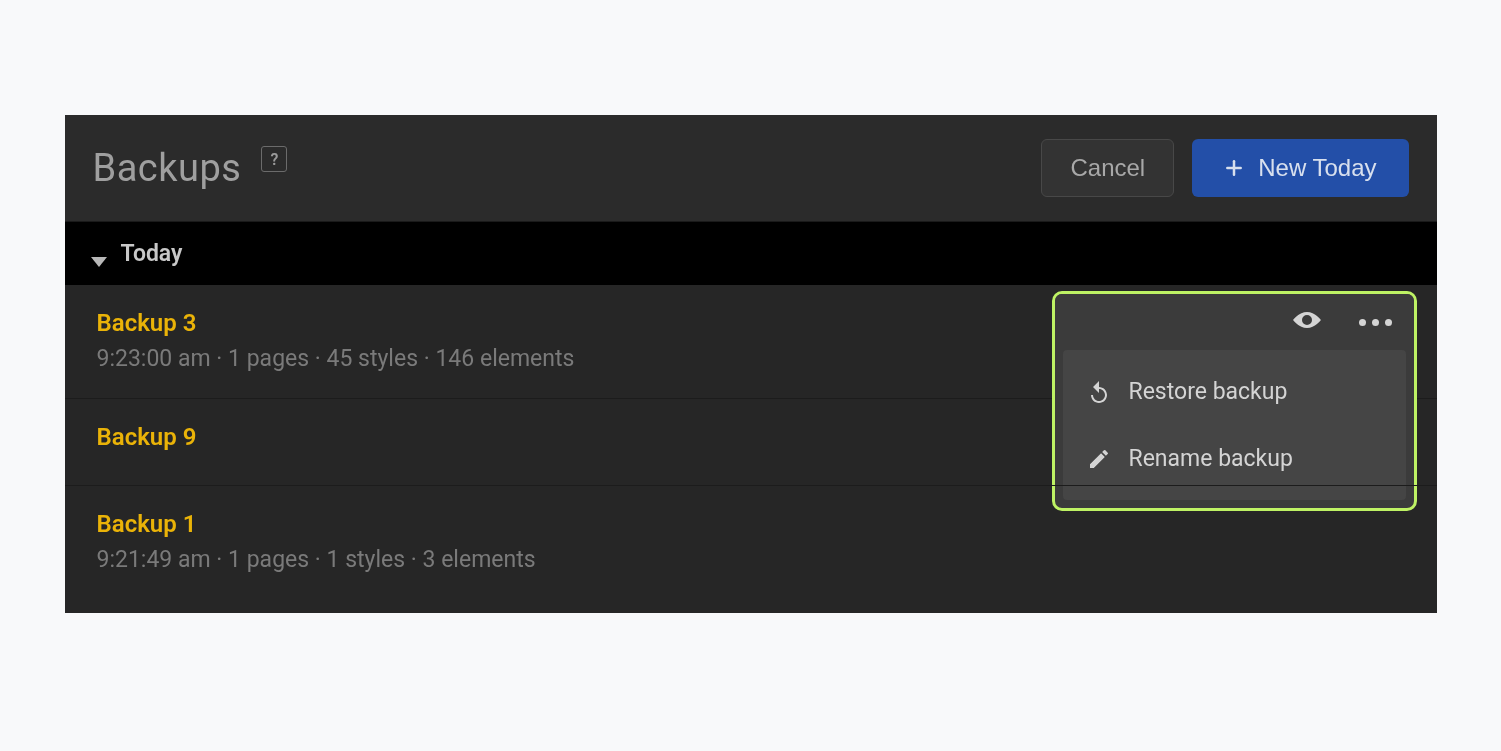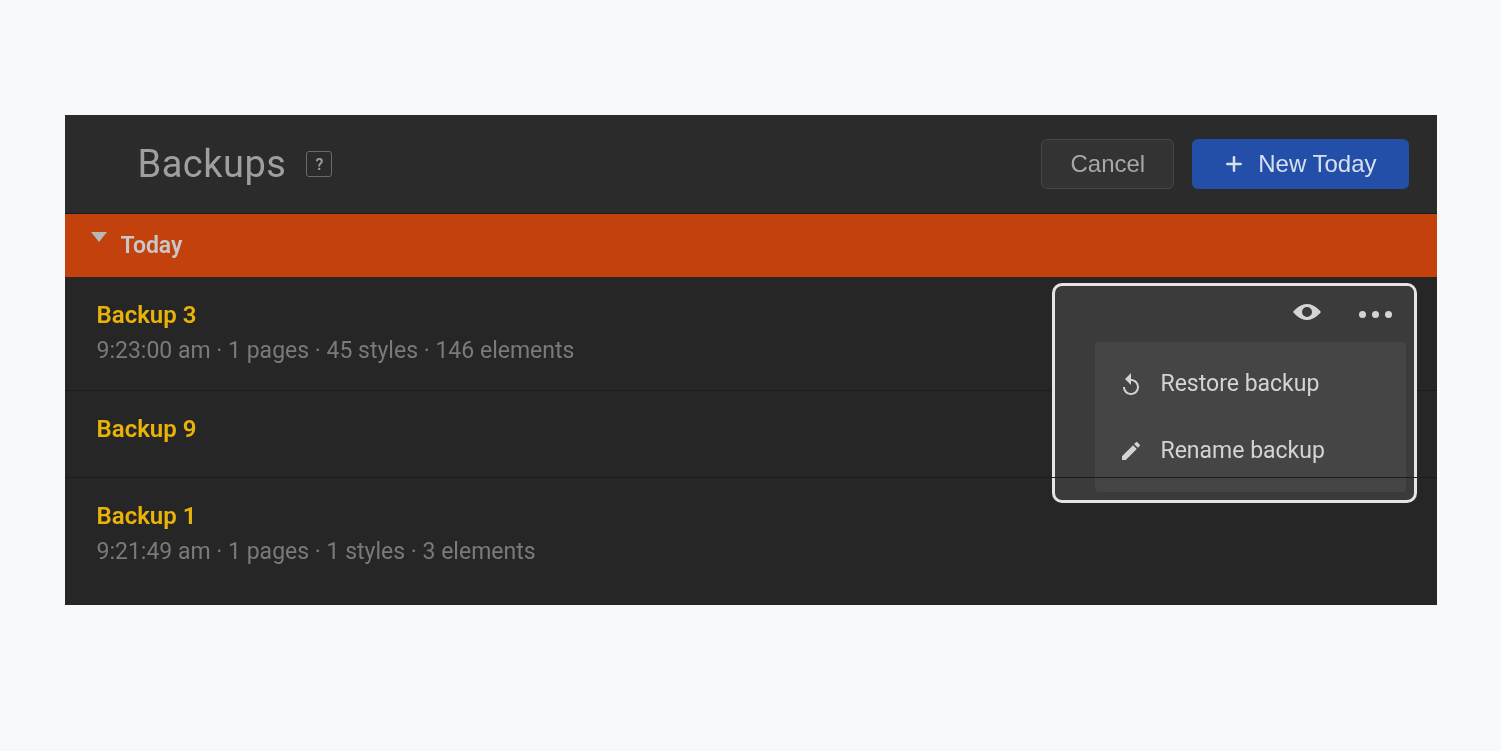--- a/index.html
+++ b/index.html
@@ -26,23 +26,22 @@
     }
     .panel-header {
       display: flex;
       align-items: center;
       justify-content: space-between;
       padding: 24px 28px;
       background: #2b2b2b;
     }
     .title-area {
       display: flex;
-      align-items: center;
+      align-items: flex-start;
       gap: 20px;
-      margin-left: 45px;
     }
     .panel-title {
       font-size: 38px;
       font-weight: 400;
       color: #9f9f9f;
       letter-spacing: 0.5px;
     }
     .help-badge {
       width: 26px;
       height: 26px;
@@ -54,21 +53,21 @@
       color: #9a9a9a;
       font-size: 16px;
       font-weight: 600;
       cursor: pointer;
     }
     .header-actions {
       display: flex;
       gap: 18px;
     }
     .btn {
-      height: 50px;
+      height: 58px;
       border-radius: 6px;
       font-size: 24px;
       display: flex;
       align-items: center;
       justify-content: center;
       cursor: pointer;
       border: none;
       padding: 0 28px;
     }
     .btn-secondary {
@@ -80,24 +79,24 @@
       background: #234fa8;
       color: #d8e0ee;
       gap: 14px;
       padding: 0 32px;
     }
     .btn-primary svg {
       width: 20px;
       height: 20px;
     }
     .section-header {
-      background: #c2410c;
+      background: #000000;
       padding: 18px 26px;
       display: flex;
-      align-items: flex-start;
+      align-items: flex-end;
       gap: 14px;
       cursor: pointer;
       border-top: 1px solid #1a1a1a;
     }
     .caret {
       width: 0;
       height: 0;
       border-left: 8px solid transparent;
       border-right: 8px solid transparent;
       border-top: 10px solid #b8b8b8;
@@ -128,26 +127,25 @@
     }
     .backup-meta {
       color: #7a7a7a;
       font-size: 23px;
       font-weight: 400;
     }
     .row-popover {
       position: absolute;
       top: 6px;
       right: 20px;
-      border: 3px solid #e5e5e5;
+      border: 3px solid #bef264;
       border-radius: 10px;
       background: #3b3b3b;
       width: 365px;
       overflow: hidden;
-      padding-left: 32px;
     }
     .popover-toolbar {
       display: flex;
       justify-content: flex-end;
       align-items: center;
       gap: 36px;
       padding: 14px 22px 14px 16px;
       background: #3b3b3b;
     }
     .popover-toolbar .icon {

